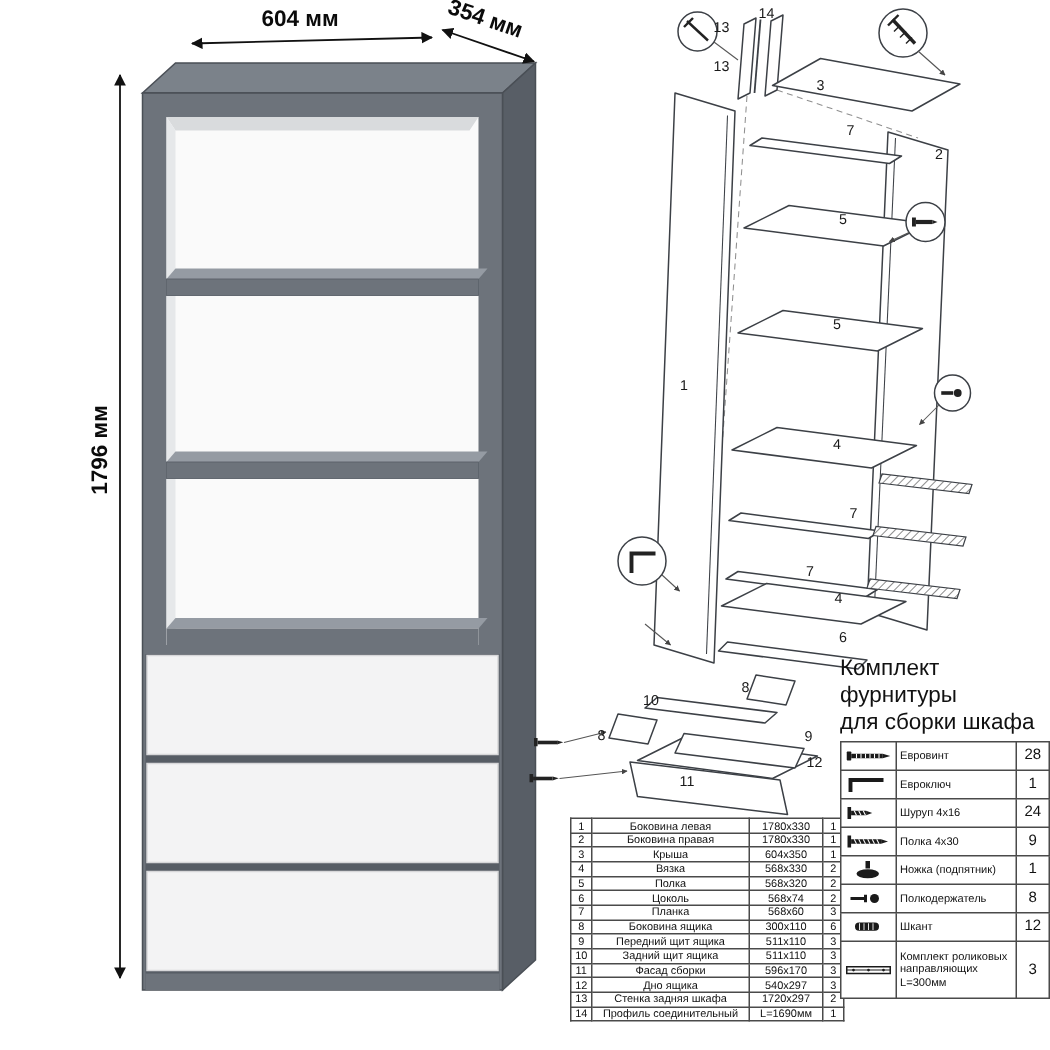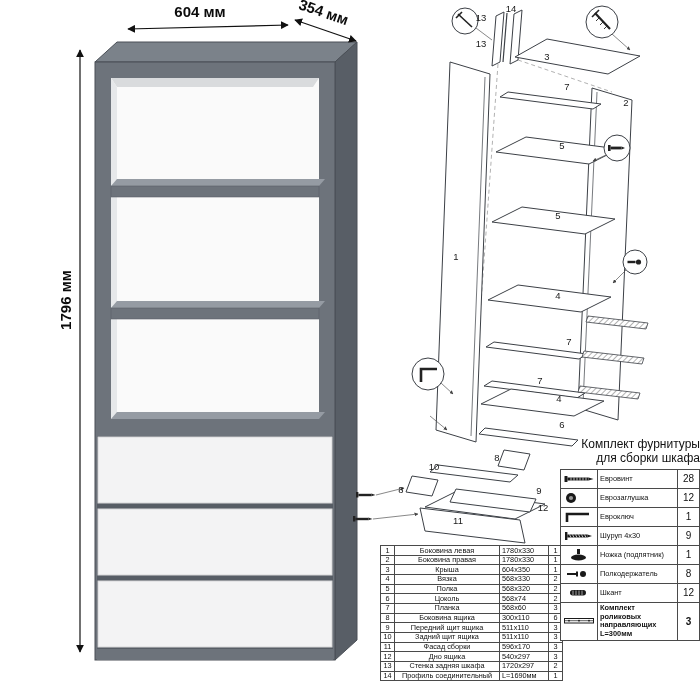--- a/index.html
+++ b/index.html
@@ -12,26 +12,26 @@
   .dl{font:400 9.5px "Liberation Sans",sans-serif;fill:#1a1a1a;text-anchor:middle;}
   .ln{fill:#ffffff;stroke:#3c4046;stroke-width:1;stroke-linejoin:round;}
   .dsh{stroke:#8f8f8f;stroke-width:.7;stroke-dasharray:4 3;fill:none;}
   .ldr{stroke:#555;stroke-width:.7;}
   .dr{fill:#f3f3f4;stroke:#d7d7d9;stroke-width:1;}
 
   .parts-table{position:absolute;left:380px;top:545px;border-collapse:collapse;background:#fff;}
   .parts-table td{border:1px solid #4a4a4a;font-size:7.3px;line-height:1.05;padding:.5px 2px;
                   white-space:nowrap;color:#111;}
   .parts-table td.name{width:100px;text-align:center;}
-  .parts-table td.size{width:44px;}
+  .parts-table td.size{width:44px;text-align:center;}
   .parts-table td.qty{width:9px;text-align:center;}
   .parts-table td.num{width:9px;text-align:center;}
 
   .hw{position:absolute;left:560px;top:437px;width:140px;}
-  .hw-title{font-size:12px;line-height:1.2;text-align:right;color:#111;margin:0 0 3px 0;}
+  .hw-title{font-size:15px;line-height:1.2;text-align:left;color:#111;margin:0 0 3px 0;}
   .hw-table{border-collapse:collapse;width:100%;background:#fff;}
   .hw-table td{border:1px solid #4a4a4a;font-size:7.4px;line-height:1.15;padding:1px 2px;color:#111;}
   .hw-table td.ic{width:34px;text-align:center;padding:2px 1px;}
   .hw-table td.q{width:17px;text-align:center;font-size:10px;}
   .hw-table tr{height:19px;}
   .hwic{position:static;display:inline-block;vertical-align:middle;}
 </style>
 </head>
 <body>
 
@@ -312,53 +312,59 @@
                   <line x1="22" y1="5.5" x2="22" y2="8.5"></line>
                 </g>
               </svg>
           </td>
           <td>Евровинт</td>
           <td class="q">28</td>
         </tr>
         <tr>
           <td class="ic">
             <svg class="hwic" width="30" height="14" viewBox="0 0 30 14">
-                <circle cx="7" cy="7" r="5" fill="#1a1a1a"></circle>
-                <circle cx="7" cy="7" r="2.1" fill="#9a9a9a"></circle>
-              </svg>
-          </td>
-          <td>Еврозаглушка</td>
-          <td class="q">12</td>
-        </tr>
-        <tr>
-          <td class="ic">
-            <svg class="hwic" width="30" height="14" viewBox="0 0 30 14">
                 <path d="M3,12 L3,4 L25,4" fill="none" stroke="#1a1a1a" stroke-width="2.6"></path>
               </svg>
           </td>
           <td>Евроключ</td>
           <td class="q">1</td>
+        </tr>
+        <tr>
+          <td class="ic">
+            <svg class="hwic" width="30" height="14" viewBox="0 0 30 14">
+                <rect x="1" y="3" width="2.4" height="8" fill="#1a1a1a"></rect>
+                <rect x="3.4" y="5.5" width="10" height="3" fill="#1a1a1a"></rect>
+                <path d="M13.4,5.5 17.5,7 13.4,8.5z" fill="#1a1a1a"></path>
+                <g stroke="#fff" stroke-width=".7">
+                  <line x1="5.5" y1="5.5" x2="7" y2="8.5"></line>
+                  <line x1="8.5" y1="5.5" x2="10" y2="8.5"></line>
+                  <line x1="11.5" y1="5.5" x2="13" y2="8.5"></line>
+                </g>
+              </svg>
+          </td>
+          <td>Шуруп 4x16</td>
+          <td class="q">24</td>
         </tr>
         <tr>
           <td class="ic">
             <svg class="hwic" width="30" height="14" viewBox="0 0 30 14">
                 <rect x="1" y="3" width="2.4" height="8" fill="#1a1a1a"></rect>
                 <rect x="3.4" y="5.5" width="20" height="3" fill="#1a1a1a"></rect>
                 <path d="M23.4,5.5 28,7 23.4,8.5z" fill="#1a1a1a"></path>
                 <g stroke="#fff" stroke-width=".7">
                   <line x1="5.5" y1="5.5" x2="7" y2="8.5"></line>
                   <line x1="8.5" y1="5.5" x2="10" y2="8.5"></line>
                   <line x1="11.5" y1="5.5" x2="13" y2="8.5"></line>
                   <line x1="14.5" y1="5.5" x2="16" y2="8.5"></line>
                   <line x1="17.5" y1="5.5" x2="19" y2="8.5"></line>
                   <line x1="20.5" y1="5.5" x2="22" y2="8.5"></line>
                 </g>
               </svg>
           </td>
-          <td>Шуруп 4x30</td>
+          <td>Полка 4x30</td>
           <td class="q">9</td>
         </tr>
         <tr>
           <td class="ic">
             <svg class="hwic" width="30" height="14" viewBox="0 0 30 14">
                 <rect x="13" y="1" width="3" height="5" fill="#1a1a1a"></rect>
                 <ellipse cx="14.5" cy="9.5" rx="7.5" ry="3" fill="#1a1a1a"></ellipse>
               </svg>
           </td>
           <td>Ножка (подпятник)</td>
@@ -383,21 +389,21 @@
                   <line x1="9" y1="4.5" x2="9" y2="9"></line>
                   <line x1="12" y1="4.5" x2="12" y2="9"></line>
                   <line x1="15" y1="4.5" x2="15" y2="9"></line>
                   <line x1="18" y1="4.5" x2="18" y2="9"></line>
                 </g>
               </svg>
           </td>
           <td>Шкант</td>
           <td class="q">12</td>
         </tr>
-        <tr style="height:38px;font-weight:bold;">
+        <tr style="height:38px;">
           <td class="ic">
             <svg class="hwic" width="30" height="14" viewBox="0 0 30 14">
                 <rect x=".5" y="4.5" width="29" height="4.5" fill="none" stroke="#1a1a1a" stroke-width="1"></rect>
                 <line x1=".5" y1="6.7" x2="29.5" y2="6.7" stroke="#1a1a1a" stroke-width=".7"></line>
                 <circle cx="5" cy="6.7" r=".9" fill="#1a1a1a"></circle>
                 <circle cx="15" cy="6.7" r=".9" fill="#1a1a1a"></circle>
                 <circle cx="25" cy="6.7" r=".9" fill="#1a1a1a"></circle>
               </svg>
           </td>
           <td>Комплект роликовых направляющих L=300мм</td>

